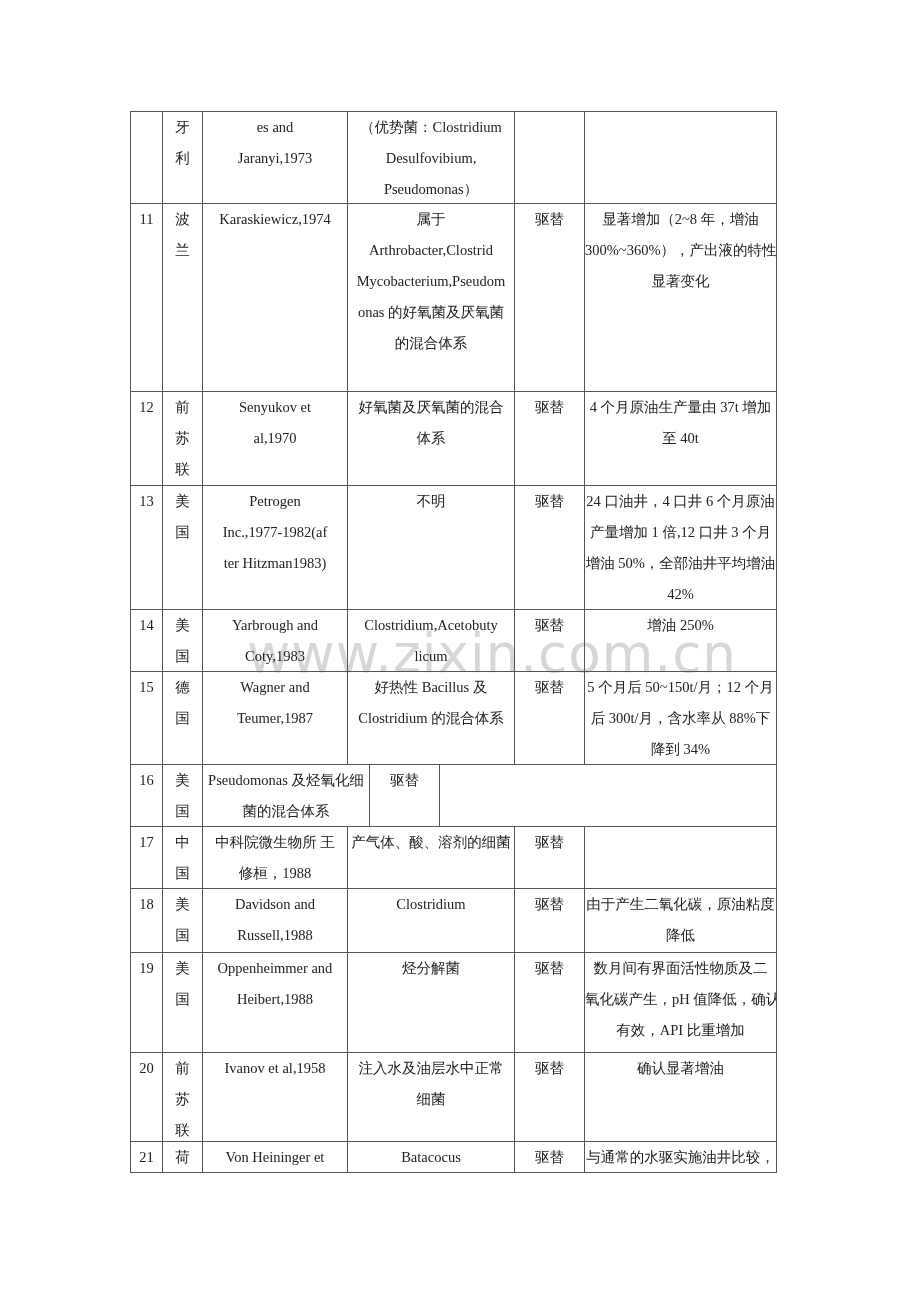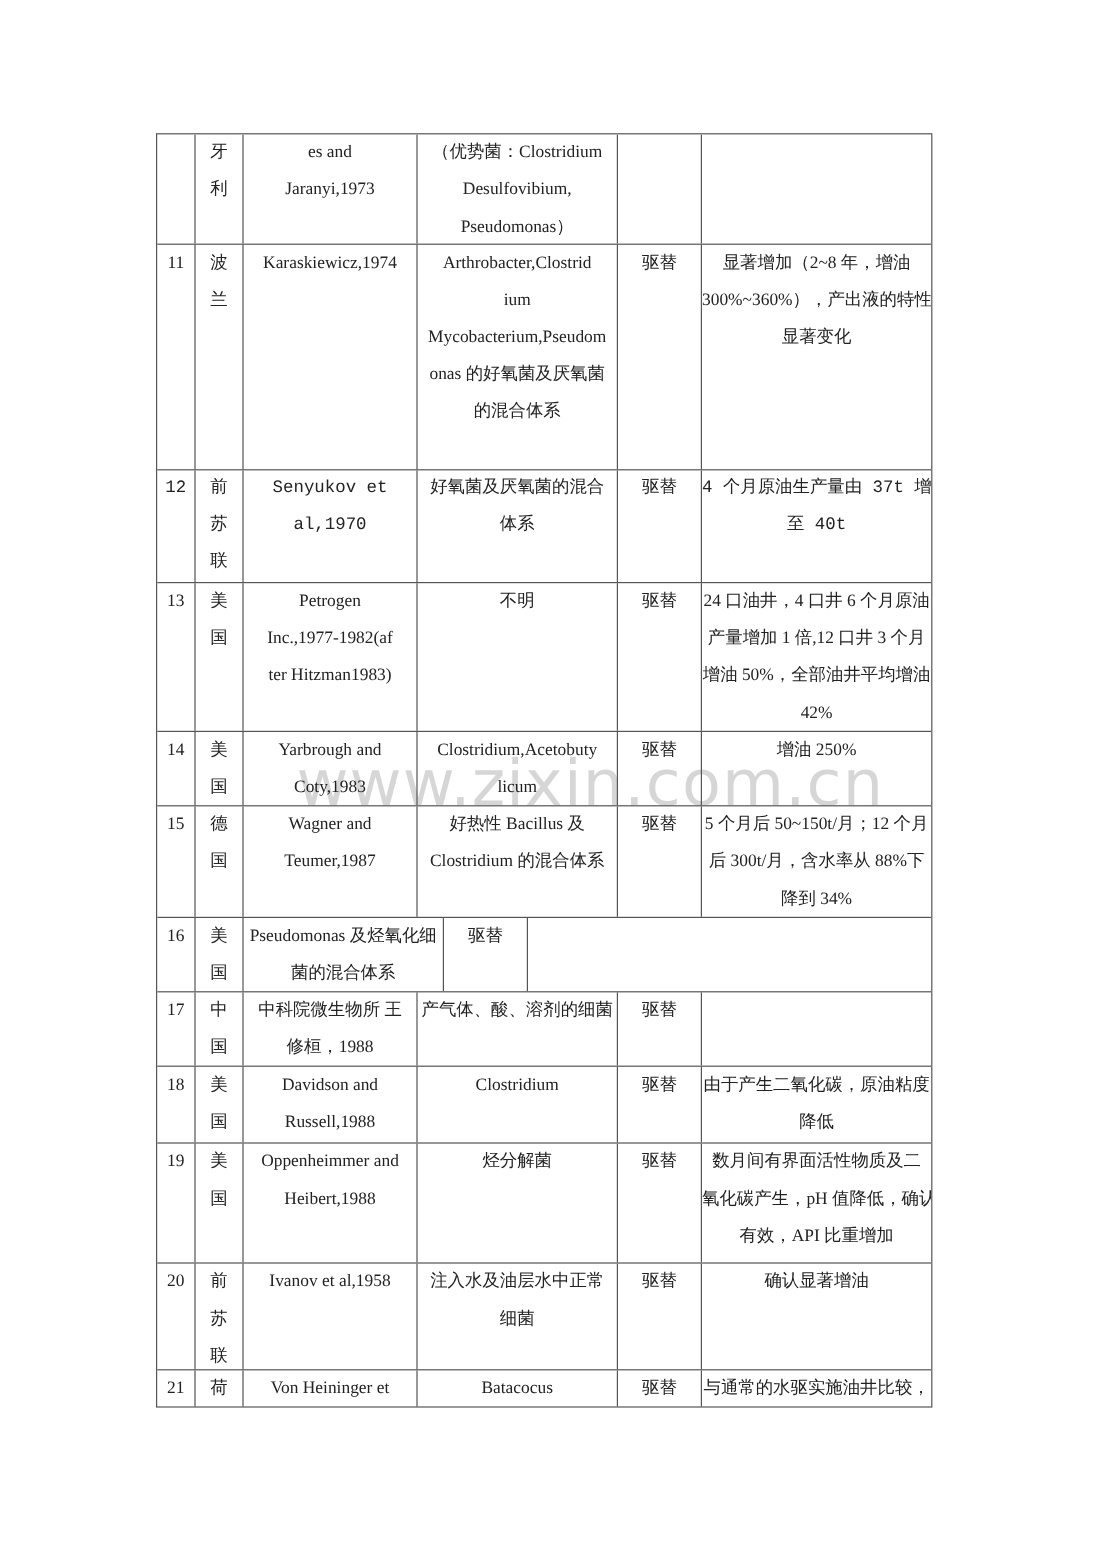--- a/index.html
+++ b/index.html
@@ -88,36 +88,36 @@
         <div class="t-line">11</div>
       </div>
       <div class="t-cell c1">
         <div class="t-line">波</div>
         <div class="t-line">兰</div>
       </div>
       <div class="t-cell c2">
         <div class="t-line">Karaskiewicz,1974</div>
       </div>
       <div class="t-cell c3">
+        <div class="t-line">属于</div>
         <div class="t-line">Arthrobacter,Clostrid</div>
-        <div class="t-line">ium</div>
         <div class="t-line">Mycobacterium,Pseudom</div>
         <div class="t-line">onas 的好氧菌及厌氧菌</div>
         <div class="t-line">的混合体系</div>
       </div>
       <div class="t-cell c4">
         <div class="t-line">驱替</div>
       </div>
       <div class="t-cell c5">
         <div class="t-line">显著增加（2~8 年，增油</div>
         <div class="t-line">300%~360%），产出液的特性</div>
         <div class="t-line">显著变化</div>
       </div>
     </div>
-    <div class="t-row" style="height: 94px; font-family: Liberation Mono, monospace;">
+    <div class="t-row" style="height: 94px;">
       <div class="t-cell c0">
         <div class="t-line">12</div>
       </div>
       <div class="t-cell c1">
         <div class="t-line">前</div>
         <div class="t-line">苏</div>
         <div class="t-line">联</div>
       </div>
       <div class="t-cell c2">
         <div class="t-line">Senyukov et</div>

